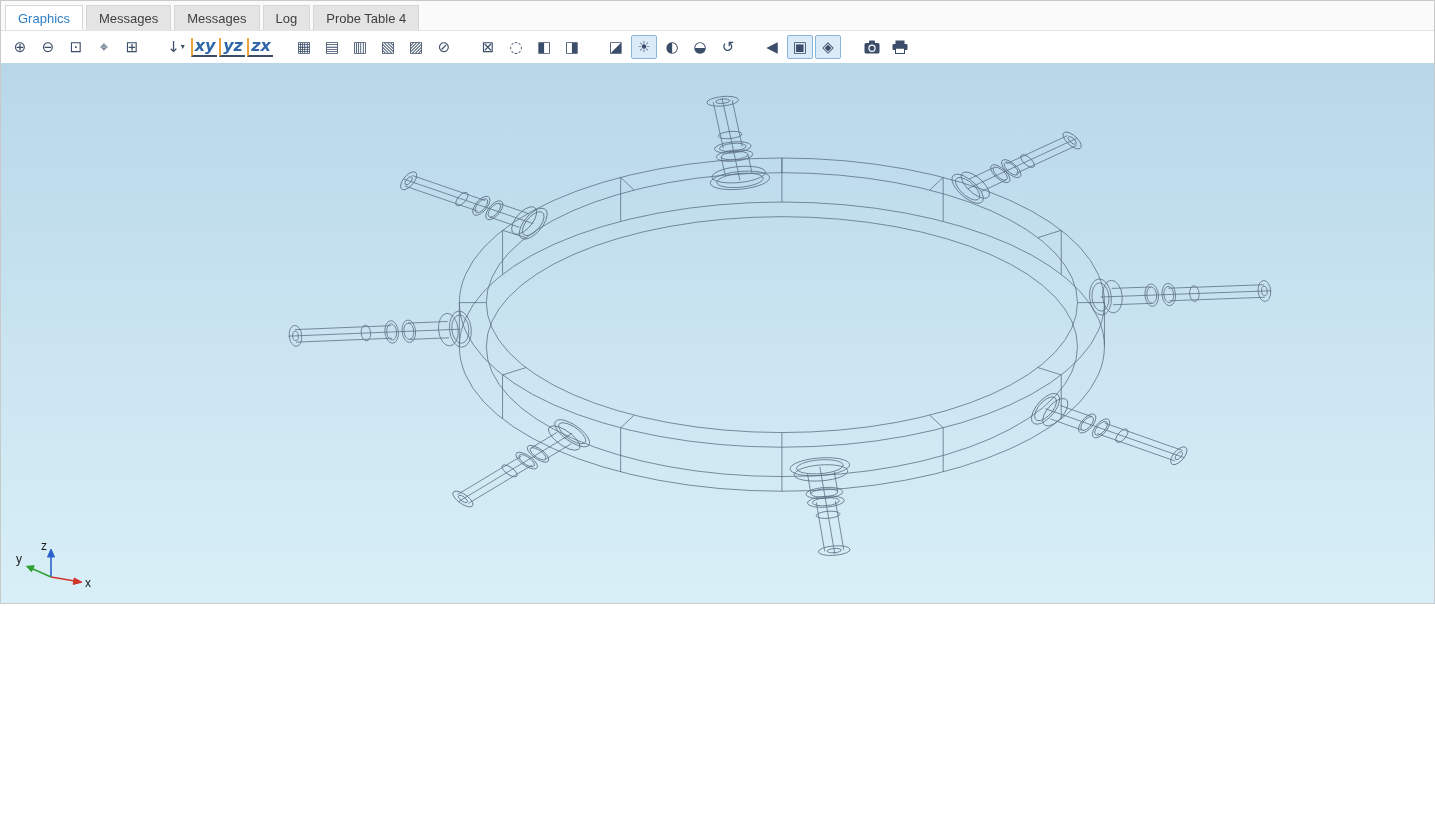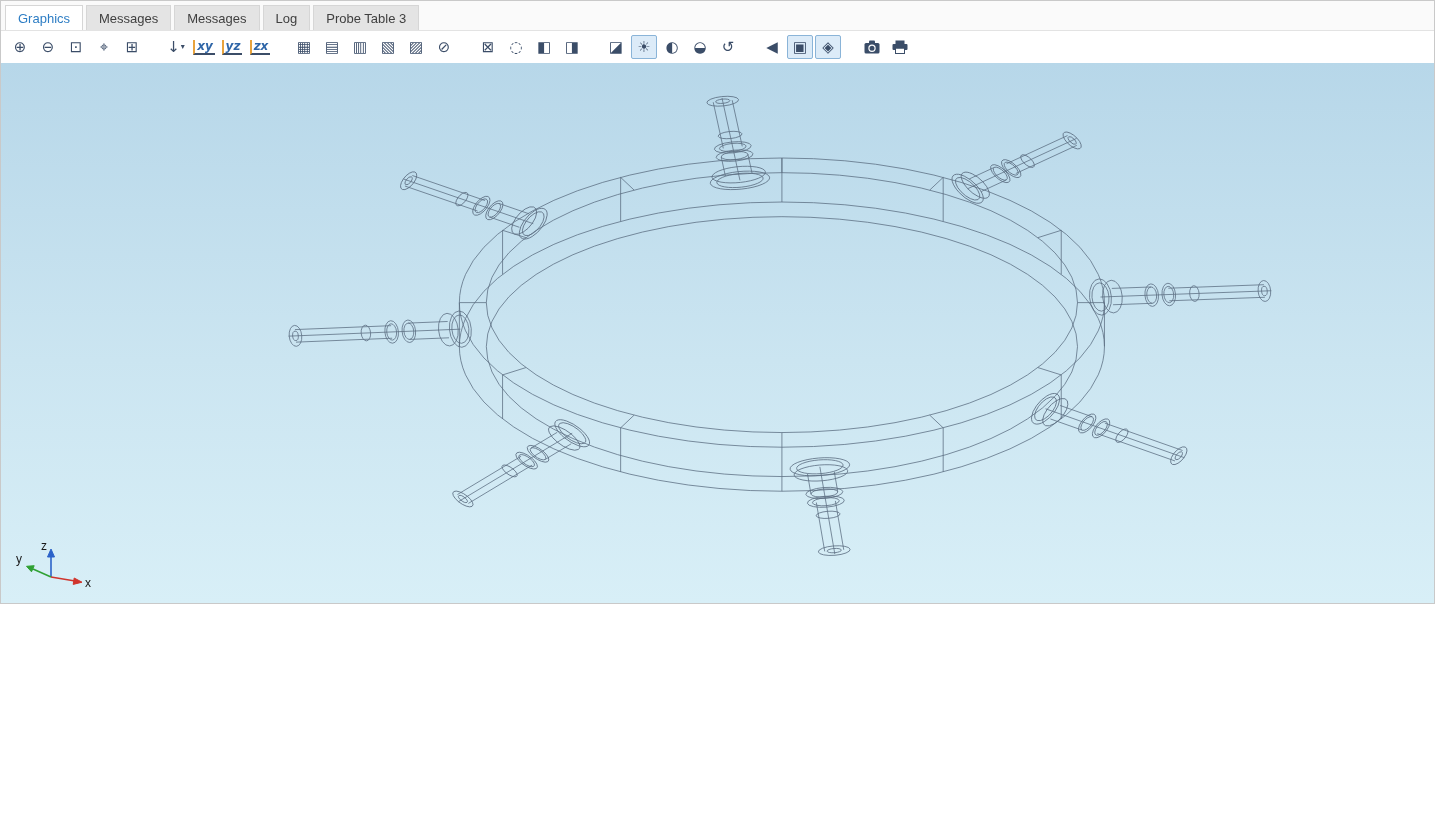--- a/index.html
+++ b/index.html
@@ -19,41 +19,41 @@
   
   .toolbar { height: 32px; flex: 0 0 32px; display: flex; align-items: center;
     padding: 0 6px; background: #fff; }
   .tgroup { display: flex; align-items: center; gap: 2px; margin-right: 18px; }
   .tbtn { width: 26px; height: 24px; display: flex; align-items: center; justify-content: center;
     background: none; border: 1px solid transparent; border-radius: 2px;
     font-family: "DejaVu Sans", "Liberation Sans", sans-serif;
     font-size: 15px; line-height: 1; color: var(--icon, #3b4d68); padding: 0; cursor: default; }
   .tbtn.active { background: #dcebf8; border-color: #8ab4d8; }
   .tbtn .dd { font-size: 8px; margin-left: 1px; }
-  .tbtn .axv { font-size: 12px; font-style: italic; font-weight: bold; color: #2f66a8;
+  .tbtn .axv { font-size: 16px; font-style: italic; font-weight: bold; color: #2f66a8;
     border-bottom: 2px solid #3b4d68; border-left: 2px solid #e8a33d; padding: 0 2px 1px 2px; text-align: center; }
 
   
   .canvas { position: relative; flex: 1 1 auto;
     background: linear-gradient(180deg, var(--bg-top, #b7d7e9) 0%, var(--bg-mid, #cbe5f1) 55%, var(--bg-bottom, #d8eff7) 100%); }
   #wf { position: absolute; left: 0; top: 0; width: 100%; height: 100%; }
   .triad { position: absolute; left: 12px; bottom: 10px; }
   .triad text { font-family: "Liberation Sans", sans-serif; }
 </style>
 </head>
 <body>
 
 <div id="app">
 
   <div class="tabbar">
       <div class="tab active">Graphics</div>
       <div class="tab">Messages</div>
       <div class="tab">Messages</div>
       <div class="tab">Log</div>
-      <div class="tab">Probe Table 3</div>
+      <div class="tab">Probe Table 4</div>
     </div>
 
   <div class="toolbar">
       <div class="tgroup">
         <button class="tbtn">⊕</button>
         <button class="tbtn">⊖</button>
         <button class="tbtn">⊡</button>
         <button class="tbtn">⌖</button>
         <button class="tbtn">⊞</button>
       </div>

